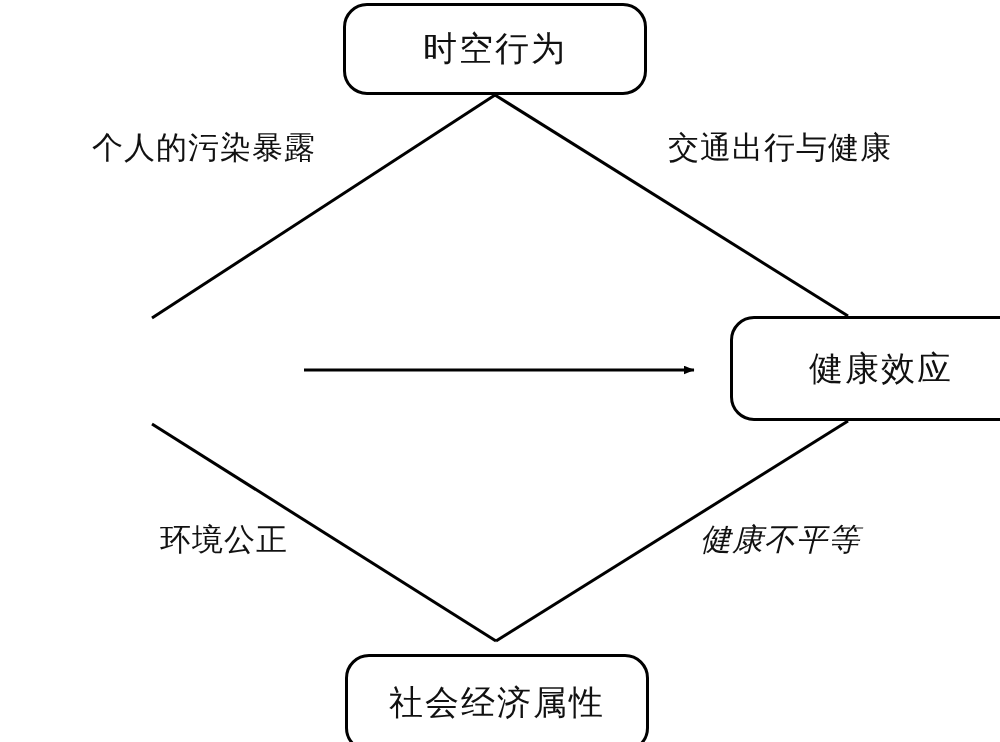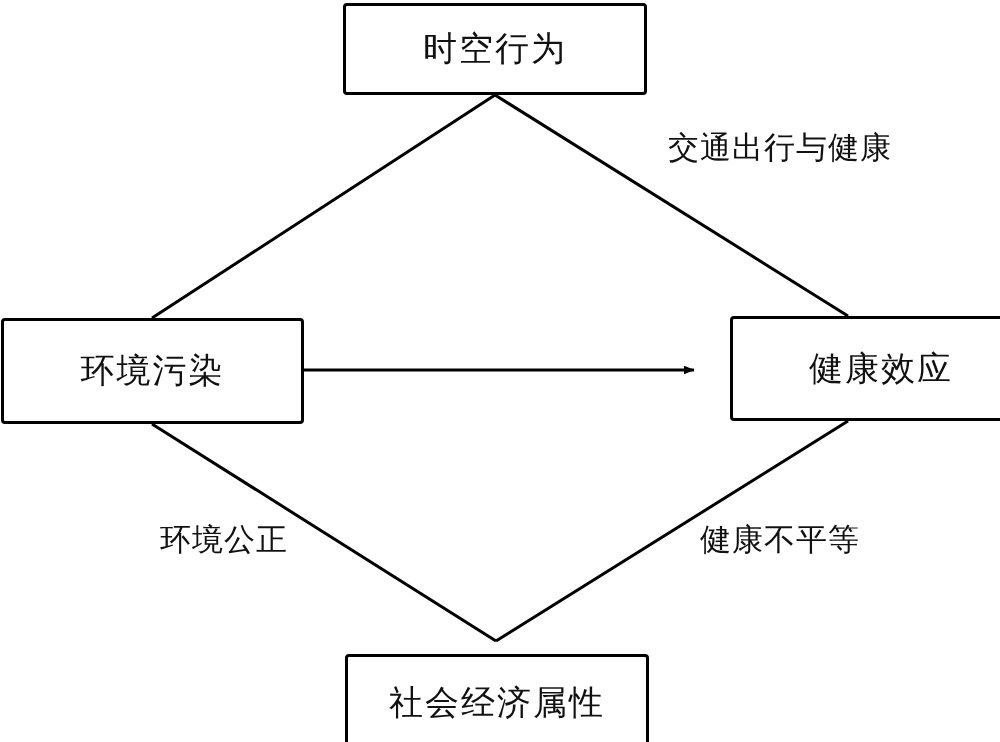--- a/index.html
+++ b/index.html
@@ -22,21 +22,21 @@
     position: absolute;
     left: 0;
     top: 0;
     width: 1000px;
     height: 742px;
   }
   .node {
     position: absolute;
     box-sizing: border-box;
     border: 3px solid #000000;
-    border-radius: 4px;
+    border-radius: 24px;
     background: #ffffff;
     display: flex;
     align-items: center;
     justify-content: center;
     z-index: 3;
   }
   .node-label {
     font-family: "Liberation Serif", "DejaVu Serif", serif;
     font-size: 34px;
     color: #111111;
@@ -59,21 +59,21 @@
   
   #node-top        { left: 343px; top: 3px;   width: 304px; height: 92px; }
   #node-left       { left: 1px;   top: 318px; width: 303px; height: 106px; }
   #node-right      { left: 697px; top: 316px; width: 302px; height: 105px; margin-left: 33px; }
   #node-bottom     { left: 345px; top: 642px; width: 304px; height: 98px; margin-top: 12px; }
 
   
   #label-exposure    { left: 92px;  top: 132px; }
   #label-transport   { left: 668px; top: 132px; }
   #label-justice     { left: 160px; top: 524px; }
-  #label-inequality  { left: 700px; top: 524px; }
+  #label-inequality  { left: 700px; top: 524px; font-style: italic; }
 </style>
 </head>
 <body>
 
 <div id="diagram-root">
 
   <svg id="edge-layer" viewBox="0 0 1000 742">
     <defs>
       <marker id="arrowhead" markerWidth="11" markerHeight="9" refX="10.5" refY="4.5" orient="auto" markerUnits="userSpaceOnUse">
         <path d="M0,0 L11,4.5 L0,9 Z" fill="#000000"></path>
@@ -88,32 +88,30 @@
 
     <line x1="496" y1="641" x2="848" y2="421" stroke="#000000" stroke-width="3"></line>
 
     <line x1="304" y1="370" x2="694" y2="370" stroke="#000000" stroke-width="3" marker-end="url(#arrowhead)"></line>
   </svg>
 
   <div class="node" id="node-top">
     <span class="node-label">时空行为</span>
   </div>
 
-  <div class="node" id="node-left">
-    <span class="node-label">环境污染</span>
-  </div>
 
   <div class="node" id="node-right">
     <span class="node-label">健康效应</span>
   </div>
 
   <div class="node" id="node-bottom">
     <span class="node-label">社会经济属性</span>
   </div>
 
+  <div class="edge-label" id="label-exposure">个人的污染暴露</div>
 
   <div class="edge-label" id="label-justice">环境公正</div>
 
   <div class="edge-label" id="label-transport">交通出行与健康</div>
 
   <div class="edge-label" id="label-inequality">健康不平等</div>
 
 </div>
 
 </body></html>

